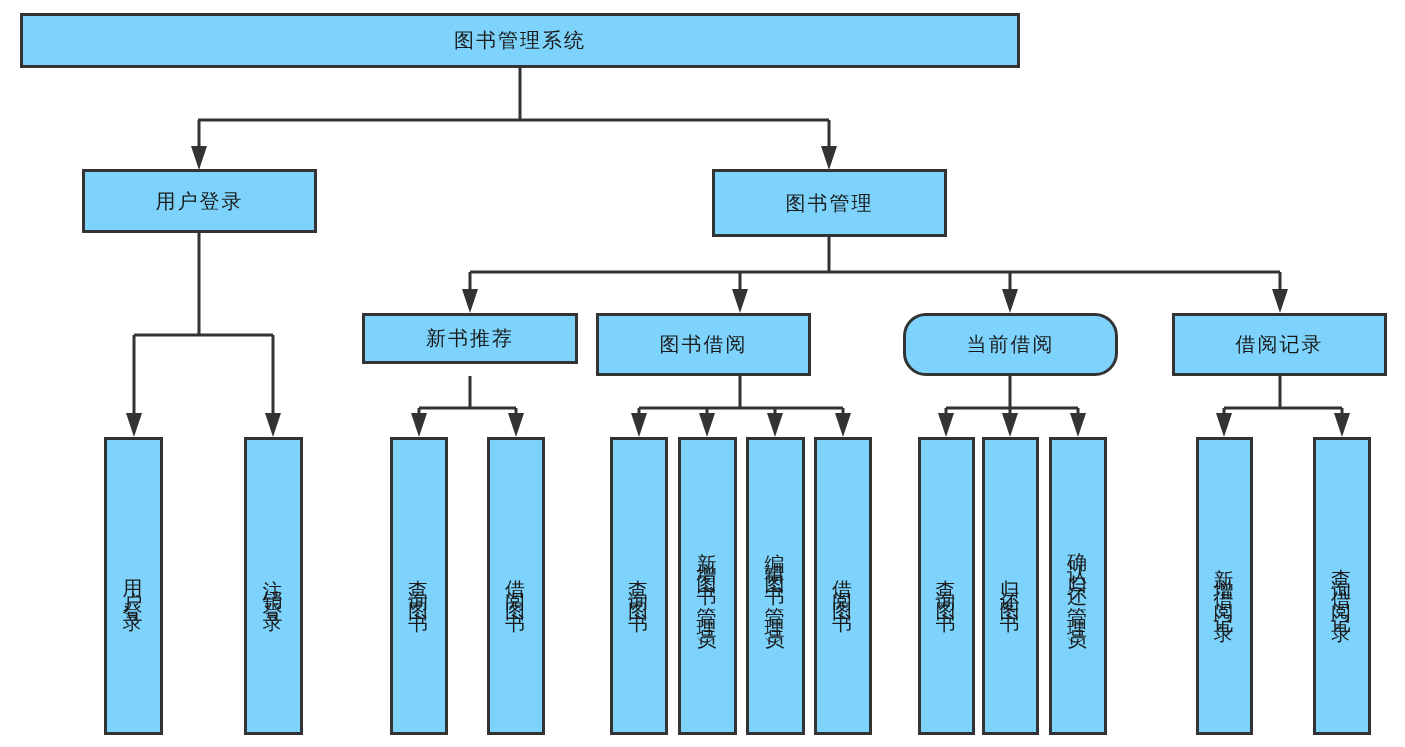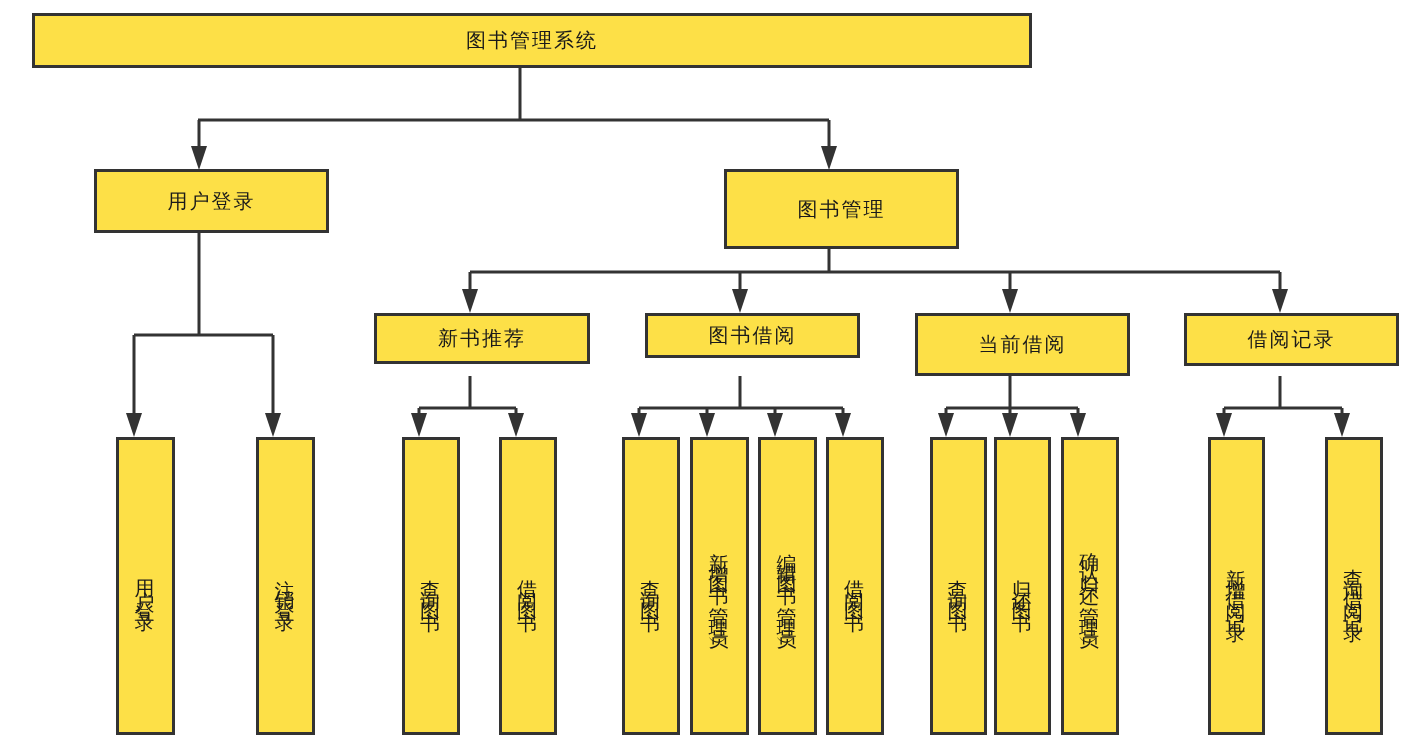--- a/index.html
+++ b/index.html
@@ -18,44 +18,43 @@
   #connectors {
     position: absolute;
     left: 0; top: 0;
     width: 1405px; height: 747px;
     pointer-events: none;
   }
   .node {
     position: absolute;
     box-sizing: border-box;
     border: 3px solid #333333;
-    background: #fde047;
+    background: #7dd3fc;
     display: flex;
     align-items: center;
     justify-content: center;
     color: #1a1a1a;
     font-size: 20px;
     letter-spacing: 2px;
     white-space: nowrap;
-    margin-left: 12px;
   }
   .vnode {
     writing-mode: vertical-rl;
     text-orientation: mixed;
     letter-spacing: 11px;
     font-size: 20px;
     white-space: normal;
   }
   .root-node  { left: 20px;  top: 13px;  width: 1000px; height: 55px; }
   .l2-a { left: 82px;  top: 169px; width: 235px; height: 64px; }
-  .l2-b { left: 712px; top: 169px; width: 235px; height: 80px; }
+  .l2-b { left: 712px; top: 169px; width: 235px; height: 68px; }
   .l3-a { left: 362px;  top: 313px; width: 216px; height: 51px; }
-  .l3-b { left: 633px;  top: 313px; width: 215px; height: 45px; }
-  .l3-c { left: 903px;  top: 313px; width: 215px; height: 63px; }
-  .l3-d { left: 1172px; top: 313px; width: 215px; height: 53px; }
+  .l3-b { left: 596px;  top: 313px; width: 215px; height: 63px; }
+  .l3-c { left: 903px;  top: 313px; width: 215px; height: 63px; border-radius: 23px; }
+  .l3-d { left: 1172px; top: 313px; width: 215px; height: 63px; }
   .leaf { top: 437px; height: 298px; }
   .g1-1 { left: 104px;  width: 59px; }
   .g1-2 { left: 244px;  width: 59px; }
   .g2-1 { left: 390px;  width: 58px; }
   .g2-2 { left: 487px;  width: 58px; }
   .g3-1 { left: 610px;  width: 58px; }
   .g3-2 { left: 678px;  width: 59px; }
   .g3-3 { left: 746px;  width: 59px; }
   .g3-4 { left: 814px;  width: 58px; }
   .g4-1 { left: 918px;  width: 57px; }

